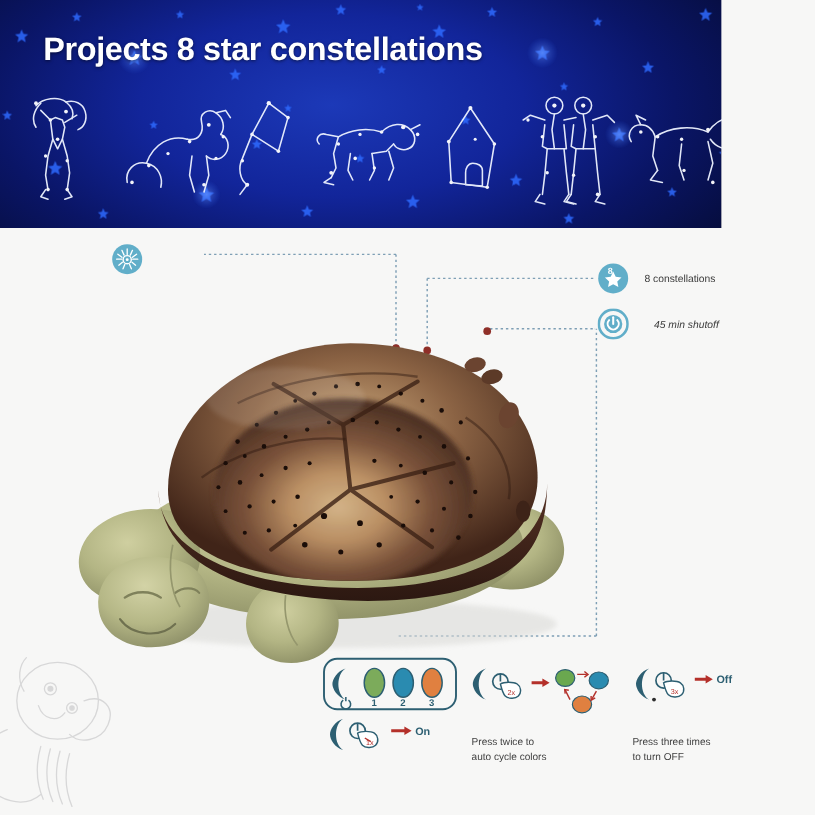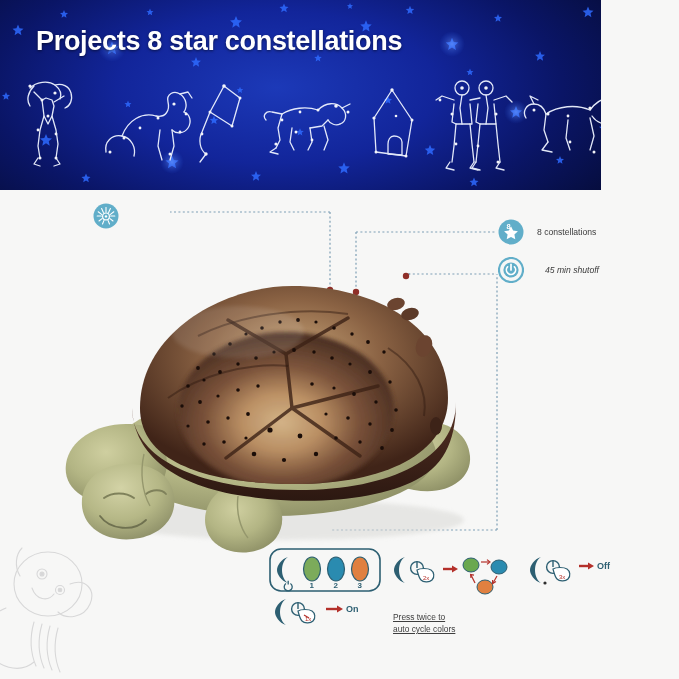--- a/index.html
+++ b/index.html
@@ -57,21 +57,21 @@
   
   .instructions{position:absolute;left:0;top:545px;width:679px;height:134px;}
   .instr{position:absolute;}
   .instr-caption{
     font-size:8.4px;color:#3f3f3f;line-height:12px;text-align:left;
     font-family:"Liberation Sans",sans-serif;
   }
   #instr-on{left:268px;top:2px;}
   #instr-on .instr-caption{margin-top:5px;margin-left:8px;}
   #instr-cycle{left:393px;top:8px;}
-  #instr-cycle .instr-caption{margin-top:6px;text-decoration:underline;}
+  #instr-cycle .instr-caption{margin-top:6px;}
   #instr-off{left:527px;top:8px;}
   #instr-off .instr-caption{margin-top:6px;}
 </style>
 </head>
 <body>
 
 <div id="root">
 
   <div class="banner">
 
@@ -615,16 +615,20 @@
           <path d="M26,16 C26,16 28,24 30,26 C32,28 38,29 41,26 C44,23 43,18 40,16 C37,14 29,14 26,16 Z" fill="#ffffff" stroke="#2d5f72" stroke-width="1.2"></path>
           <text x="32" y="25.5" font-family="Liberation Sans, sans-serif" font-size="6" fill="#b4302a">3x</text>
         </g>
         <circle cx="18" cy="30" r="1.6" fill="#2d2d2d"></circle>
         <g>
           <path d="M52,13 L62,13" stroke="#b4302a" stroke-width="2.4"></path>
           <path d="M61,9.4 L67,13 L61,16.6 Z" fill="#b4302a"></path>
         </g>
         <text x="70" y="16.4" font-family="Liberation Sans, sans-serif" font-size="9" font-weight="bold" fill="#2d5f72">Off</text>
       </svg>
+      <div class="instr-caption">
+        <span>Press three times</span><br>
+        <span>to turn OFF</span>
+      </div>
     </div>
   </div>
 
 </div>
 
 </body></html>

